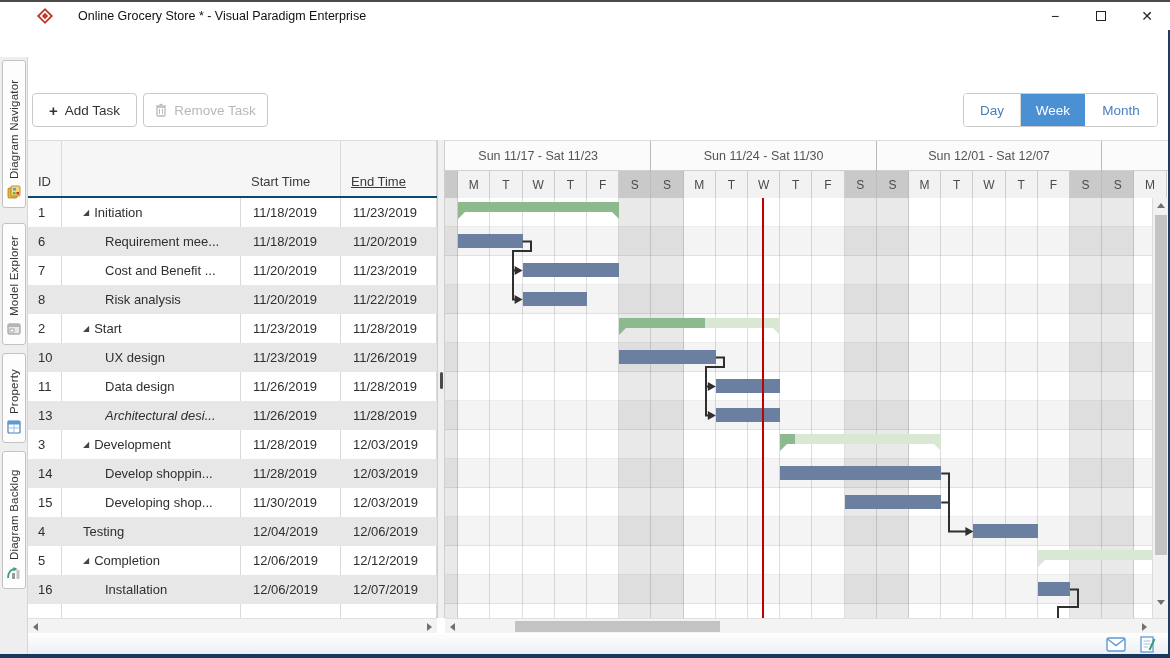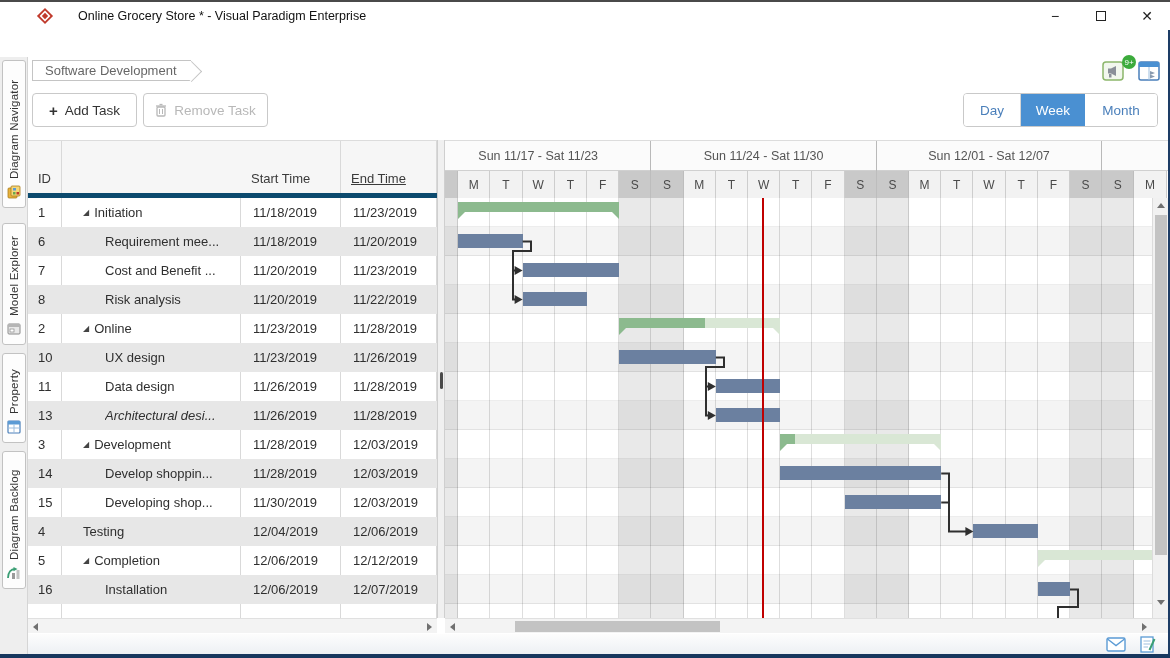--- a/index.html
+++ b/index.html
@@ -46,21 +46,21 @@
   .side-strip { position:absolute; left:0; top:57px; bottom:4px; width:28px; background:#eeeeee; border-right:1px solid #d5d5d5; z-index:5; }
   .side-tab { position:absolute; left:2px; width:24px; background:#fdfdfd; border:1px solid #c2c2c2; border-radius:3px; display:flex; flex-direction:column; align-items:center; justify-content:flex-start; padding:8px 0 4px 0; }
   .side-tab .vlabel { writing-mode:vertical-rl; transform:rotate(180deg); font-size:11.5px; color:#333; letter-spacing:.2px; flex:1; }
   .side-tab .ticon { margin-top:6px; }
 
   
   .main { position:absolute; top:135px; left:28px; right:2px; height:483px; background:#fff; }
 
   
   .grid-table { position:absolute; left:0; top:5px; width:409px; height:478px; font-size:13px; }
-  .t-header { position:relative; height:58px; background:#f6f6f6; border-top:1px solid #dcdcdc; border-bottom:5px solid #0c4a6e; }
+  .t-header { position:relative; height:58px; background:#f6f6f6; border-top:1px solid #dcdcdc; border-bottom:2px solid #0c4a6e; }
   .t-hcell { position:absolute; top:0; bottom:0; border-right:1px solid #d9d9d9; display:flex; align-items:flex-end; padding:0 0 7px 10px; color:#3a3a3a; }
   .t-body { position:relative; height:420px; overflow:hidden; }
   .t-colline { position:absolute; top:0; bottom:0; width:0; border-right:1px solid #d9d9d9; }
   .t-row { position:absolute; left:0; width:409px; height:29px; }
   .t-row.stripe { background:#e7e7e7; }
   .t-cell { position:absolute; top:0; height:29px; display:flex; align-items:center; color:#2f2f2f; }
   .expander { font-size:8px; color:#444; margin-right:5px; }
 
   
   .splitter { position:absolute; left:409px; top:5px; width:8px; height:478px; background:#f0f0f0; border-left:1px solid #cfcfcf; border-right:1px solid #cfcfcf; }
@@ -123,39 +123,20 @@
     <div class="win-controls">
       <div class="win-btn">−</div>
       <div class="win-btn">
           <span class="maxi-box"></span>
         </div>
       <div class="win-btn">✕</div>
     </div>
   </div>
 
 
-  <div class="crumbrow">
-    <div class="crumb">Software Development</div>
-    <div class="crumb-icons">
-      <div style="position:relative;width:28px;height:24px;">
-        <svg width="24" height="22" viewBox="0 0 24 22">
-          <rect x="1" y="3" width="20" height="18" rx="3" fill="#f2f7ee" stroke="#8cb66b" stroke-width="1.5"></rect>
-          <polygon points="14,7 14,17 9,14.5 6,14.5 6,9.5 9,9.5" fill="#8a8f98"></polygon>
-          <rect x="7" y="15" width="2.5" height="3.5" fill="#8a8f98"></rect>
-        </svg>
-        <div style="position:absolute;right:-6px;top:-4px;width:14px;height:14px;border-radius:50%;background:#3cab3c;color:#fff;font-size:8px;display:flex;align-items:center;justify-content:center;">9+</div>
-      </div>
-      <svg width="22" height="20" viewBox="0 0 22 20">
-        <rect x="1" y="1" width="20" height="18" rx="2" fill="#fff" stroke="#4a7fba" stroke-width="1.5"></rect>
-        <rect x="1" y="1" width="20" height="5" fill="#4a90d2"></rect>
-        <line x1="11" y1="6" x2="11" y2="19" stroke="#9dbede" stroke-width="1"></line>
-        <path d="M12 10 l5 2 -5 2 z M12 13.5 l5 2 -5 2 z" fill="#8a9bb0"></path>
-      </svg>
-    </div>
-  </div>
 
   <div class="toolbar">
     <div class="btn btn-add">
       <span class="plus">+</span>
       <span>Add Task</span>
     </div>
     <div class="btn btn-remove">
       <svg width="12" height="14" viewBox="0 0 12 14">
         <rect x="2" y="4" width="8" height="9" rx="1" fill="none" stroke="#b8b8b8" stroke-width="1.3"></rect>
         <line x1="1" y1="3" x2="11" y2="3" stroke="#b8b8b8" stroke-width="1.3"></line>
@@ -253,21 +234,21 @@
             <div class="t-cell" style="left: 77px; width: 150px; overflow: hidden; white-space: nowrap;">
               <span>Risk analysis</span>
             </div>
             <div class="t-cell" style="left: 225px;">11/20/2019</div>
             <div class="t-cell" style="left: 325px;">11/22/2019</div>
           </div>
           <div class="t-row" style="top: 116px;">
             <div class="t-cell" style="left: 10px;">2</div>
             <div class="t-cell" style="left: 55px; width: 150px; overflow: hidden; white-space: nowrap;">
               <span class="expander">◢</span>
-              <span>Online</span>
+              <span>Start</span>
             </div>
             <div class="t-cell" style="left: 225px;">11/23/2019</div>
             <div class="t-cell" style="left: 325px;">11/28/2019</div>
           </div>
           <div class="t-row stripe" style="top: 145px;">
             <div class="t-cell" style="left: 10px;">10</div>
             <div class="t-cell" style="left: 77px; width: 150px; overflow: hidden; white-space: nowrap;">
               <span>UX design</span>
             </div>
             <div class="t-cell" style="left: 225px;">11/23/2019</div>

